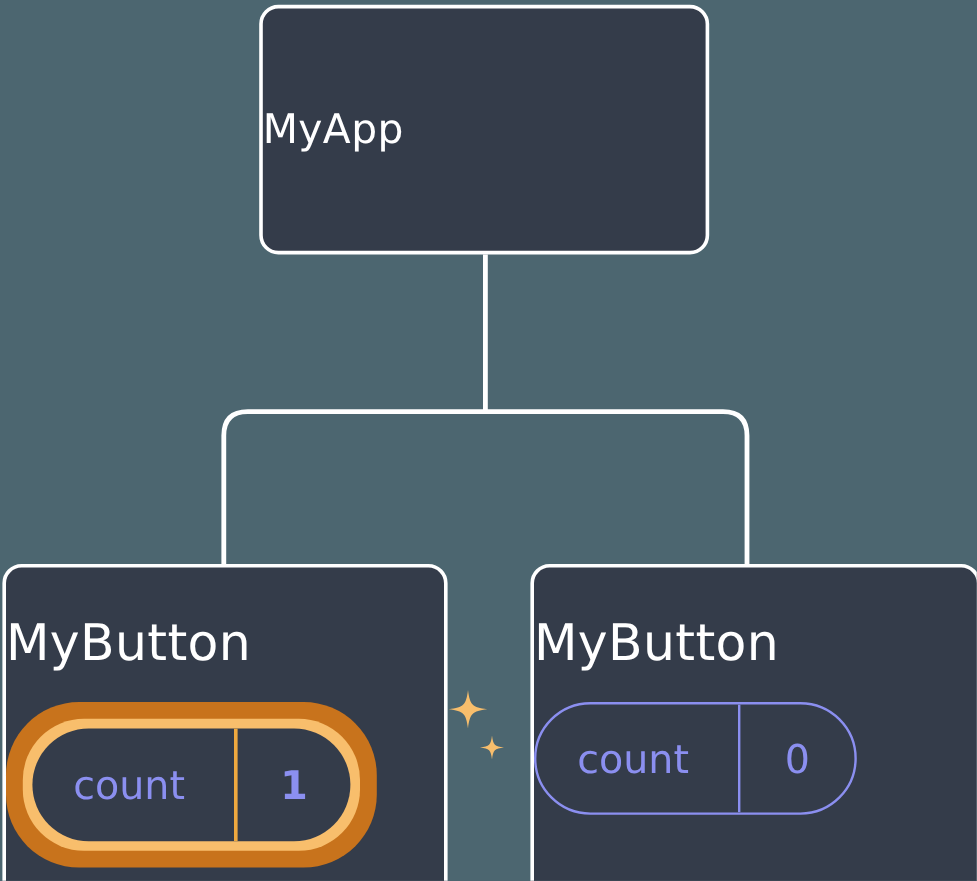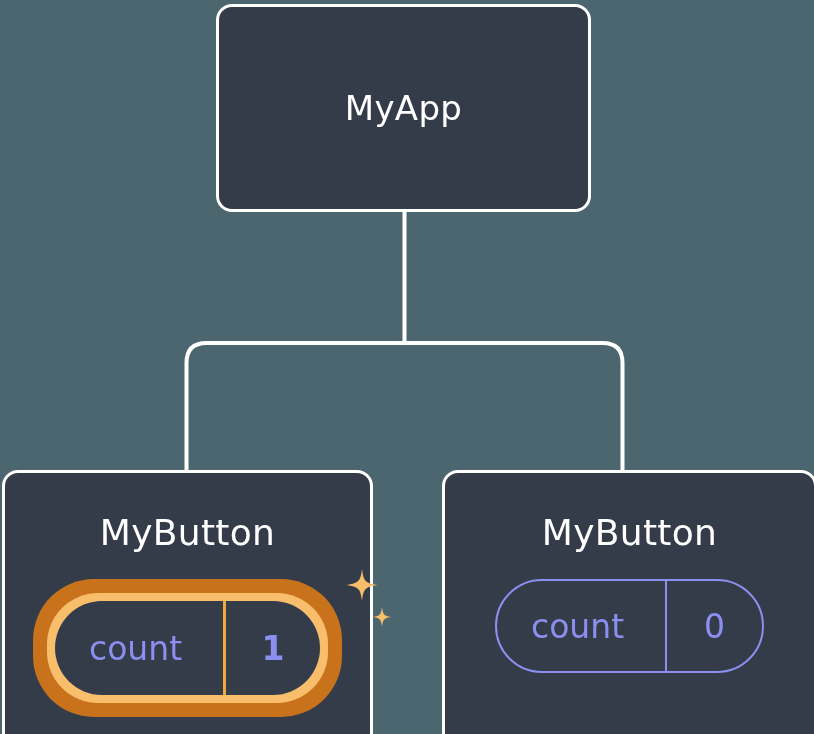--- a/index.html
+++ b/index.html
@@ -35,21 +35,20 @@
   }
 
   
   .node {
     position: absolute;
     background: #343c4a;
     border: 3px solid #ffffff;
     border-radius: 16px;
     display: flex;
     flex-direction: column;
-    align-items: center;
   }
 
   .node-root {
     left: 216px;
     top: 4px;
     width: 375px;
     height: 208px;
     justify-content: center;
   }
 
@@ -73,21 +72,21 @@
     color: #ffffff;
     font-size: 34px;
     font-weight: 400;
     letter-spacing: 0.3px;
     line-height: 1;
     white-space: nowrap;
   }
 
   .node-leaf-left .node-title,
   .node-leaf-right .node-title {
-    font-size: 36px;
+    font-size: 42px;
   }
 
   
   .pill-area {
     position: relative;
     margin-top: 28px;
     display: flex;
     align-items: center;
   }
 

